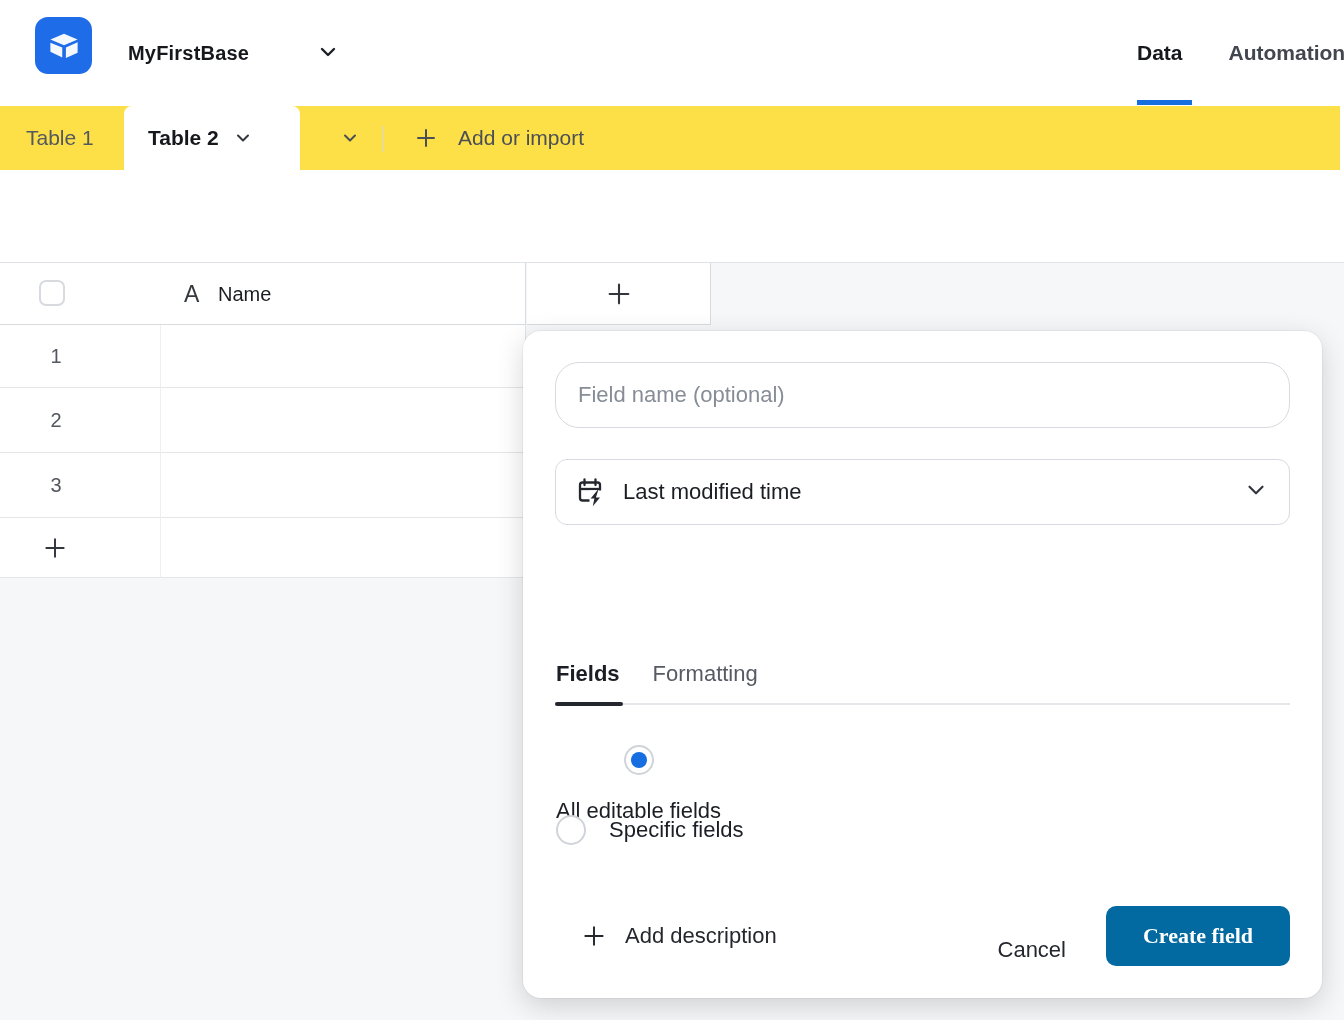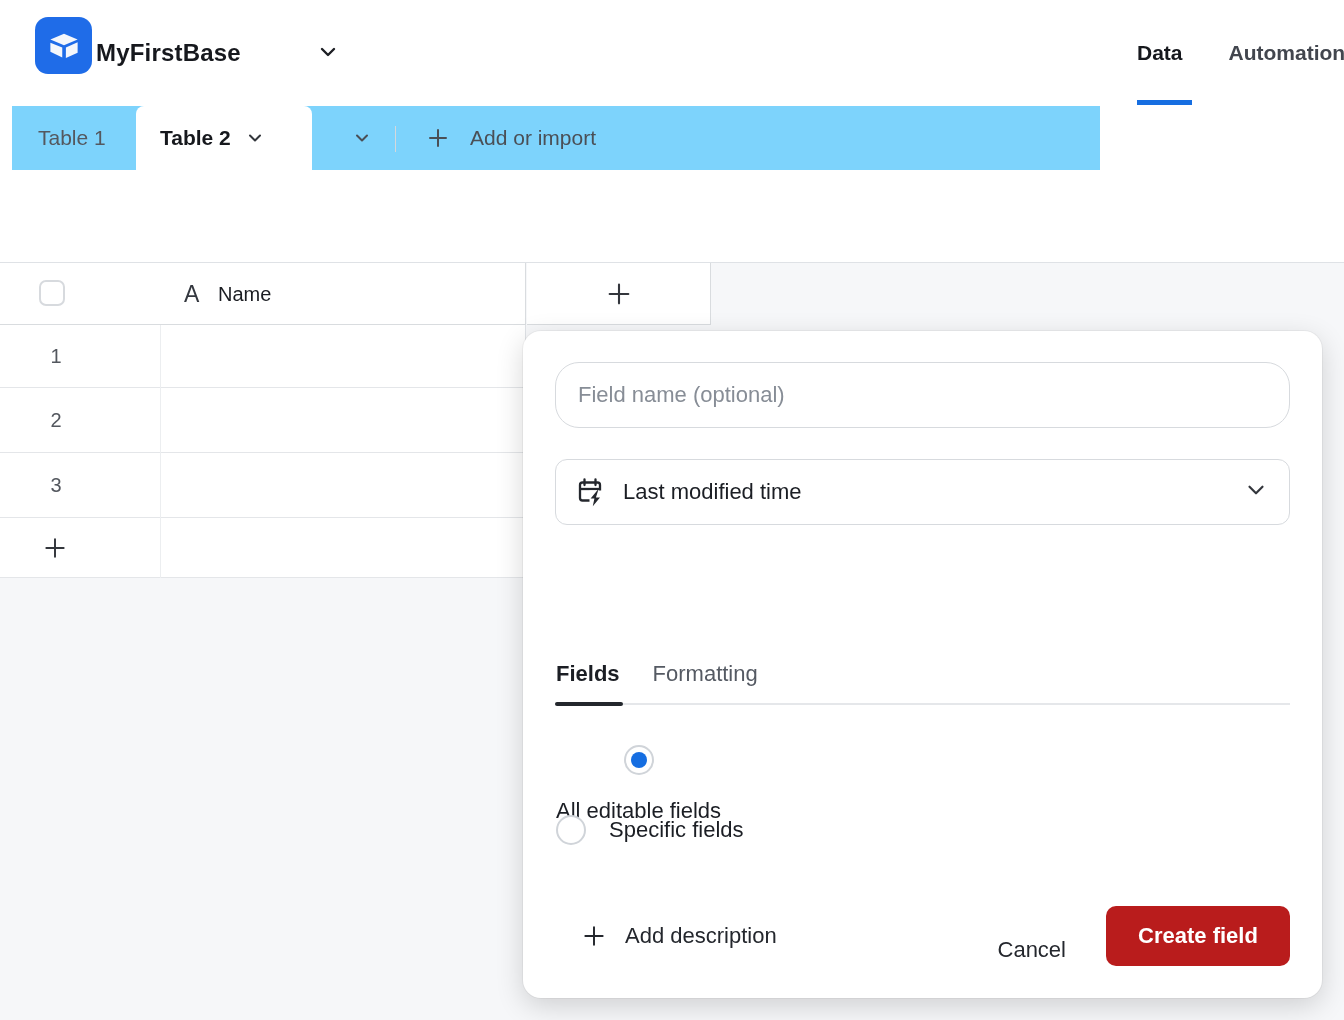--- a/index.html
+++ b/index.html
@@ -7,31 +7,31 @@
   body {
     font-family:"Liberation Sans","DejaVu Sans",sans-serif;
     background:#ffffff; color:#1b1d22; position:relative;
   }
   .abs { position:absolute; }
 
   
   #topbar { left:0; top:0; width:1344px; height:106px; background:#fff; }
   .logo { left:35px; top:17px; width:57px; height:57px; border-radius:13px;
           background:#1f6ce8; display:flex; align-items:center; justify-content:center; }
-  .base-title { left:96px; top:0; height:106px; display:flex; align-items:center;
-                font-size:24px; font-weight:700; color:#16181d; letter-spacing:.2px; }
+  .base-title { left:128px; top:0; height:106px; display:flex; align-items:center;
+                font-size:20px; font-weight:700; color:#16181d; letter-spacing:.2px; }
   .base-caret { left:316px; top:40px; }
   .topnav { right:0; top:0; height:106px; display:flex; align-items:center; gap:46px;
             left:1137px; white-space:nowrap; }
   .topnav .nav-item { font-size:21px; font-weight:700; color:#16181d; cursor:pointer; }
   .topnav .nav-item.inactive { font-weight:600; color:#42464e; }
   .data-underline { left:1137px; top:100px; width:55px; height:5px; background:#166ee1; }
 
   
-  #tabstrip { left:12px; top:106px; width:1088px; height:64px; background:#7dd3fc; }
+  #tabstrip { left:0; top:106px; width:1340px; height:64px; background:#fde047; }
   .tab-inactive { left:0; top:0; height:64px; display:flex; align-items:center;
                   padding:0 26px; font-size:21px; color:#54585f; }
   .tab-active { left:124px; top:0; width:176px; height:64px; background:#ffffff;
                 border-radius:8px 8px 0 0; display:flex; align-items:center;
                 padding-left:24px; gap:14px; }
   .tab-active .lbl { font-size:21px; font-weight:700; color:#16181d; }
   .tabs-caret { left:326px; top:0; width:48px; height:64px; display:flex; align-items:center; justify-content:center; }
   .tabstrip-divider { left:383px; top:20px; width:1px; height:26px; background:#d5d8dc; }
   .add-import { left:400px; top:0; height:64px; display:flex; align-items:center; gap:20px;
                 padding:0 14px; font-size:21px; color:#4a4f56; }
@@ -91,22 +91,22 @@
   .radio-outer { width:30px; height:30px; border-radius:50%; border:2px solid #d0d4d9;
                  background:#fff; display:flex; align-items:center; justify-content:center; flex:0 0 auto; }
   .radio-dot { width:16px; height:16px; border-radius:50%; background:#166ee1; }
   .radio-lbl { font-size:22px; color:#1b1e24; }
   .dlg-footer { left:32px; top:575px; width:735px; height:60px; display:flex; align-items:center; }
   .add-desc { display:flex; align-items:center; gap:18px; margin-left:26px;
               font-size:22px; color:#24272d; cursor:pointer; }
   .cancel-btn { margin-left:auto; font-size:22px; color:#24272d; background:none;
                 border:none; font-family:inherit; cursor:pointer;margin-top:28px; }
   .create-btn { margin-left:40px; width:184px; height:60px; border:none; border-radius:10px;
-                background:#b91c1c; color:#fff; font-size:22px; font-weight:700;
-                font-family:Liberation Sans, sans-serif; cursor:pointer; }
+                background:#0369a1; color:#fff; font-size:22px; font-weight:700;
+                font-family:Liberation Serif, serif; cursor:pointer; }
 </style>
 </head>
 <body>
 
 <div id="topbar" class="abs">
   <div class="abs logo">
     <svg width="38" height="38" viewBox="0 0 24 24">
       <path d="M12 4.2 L20.6 7.9 L12 11.5 L3.4 7.9 Z" fill="#f4f7fc"></path>
       <path d="M3.4 9.9 L10.9 13 L10.9 19.3 L3.4 15.7 Z" fill="#f4f7fc"></path>
       <path d="M20.6 9.7 L13.2 12.9 L13.2 19.6 L20.6 16.2 Z" fill="#f4f7fc"></path>

